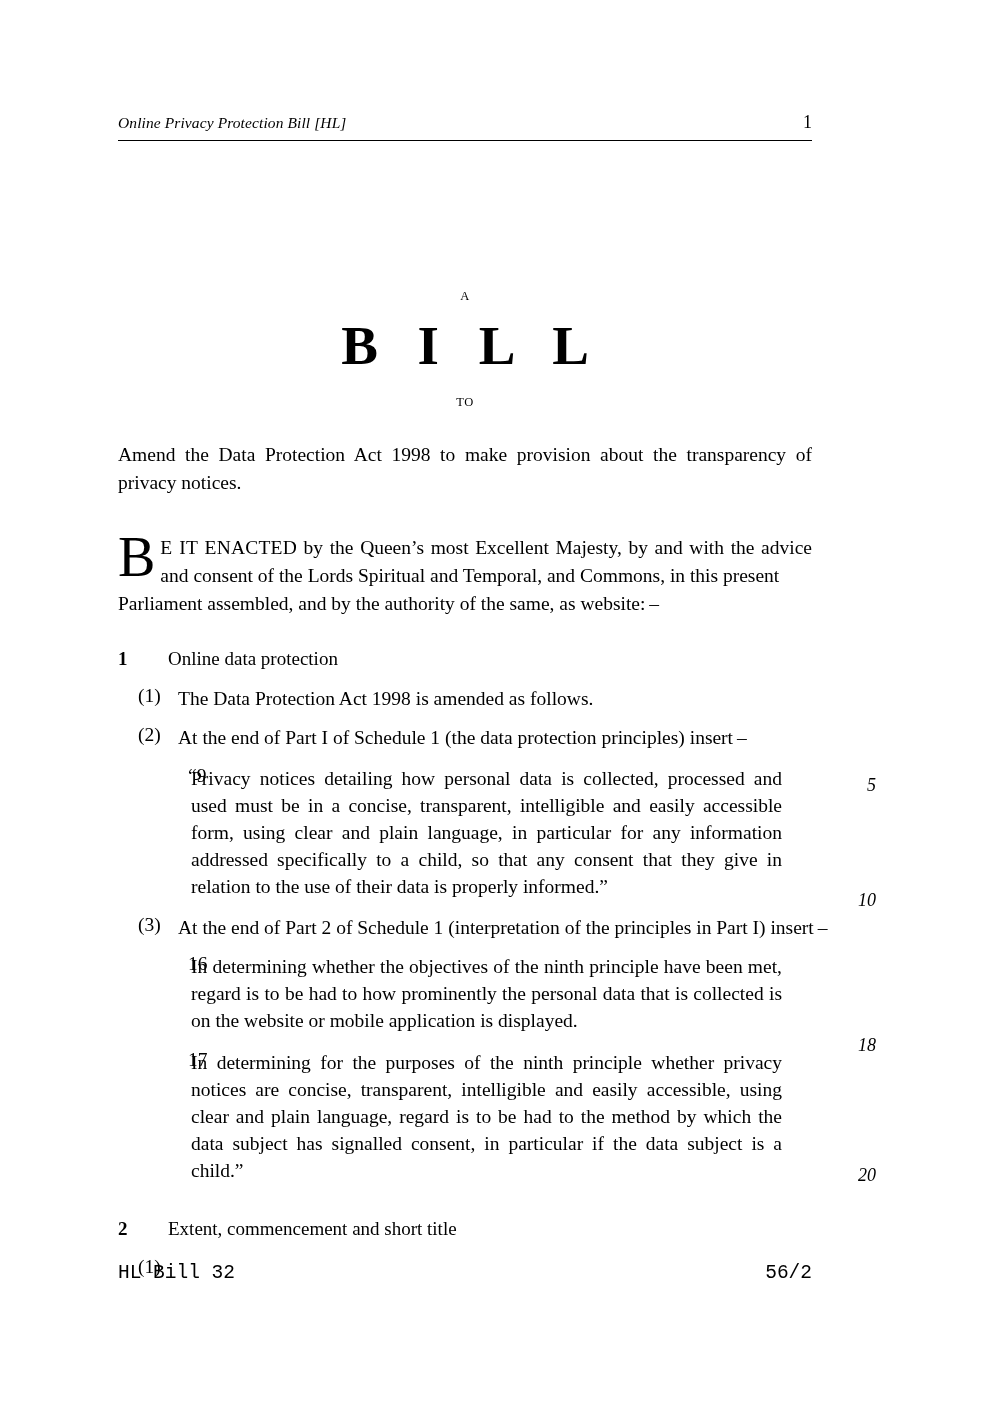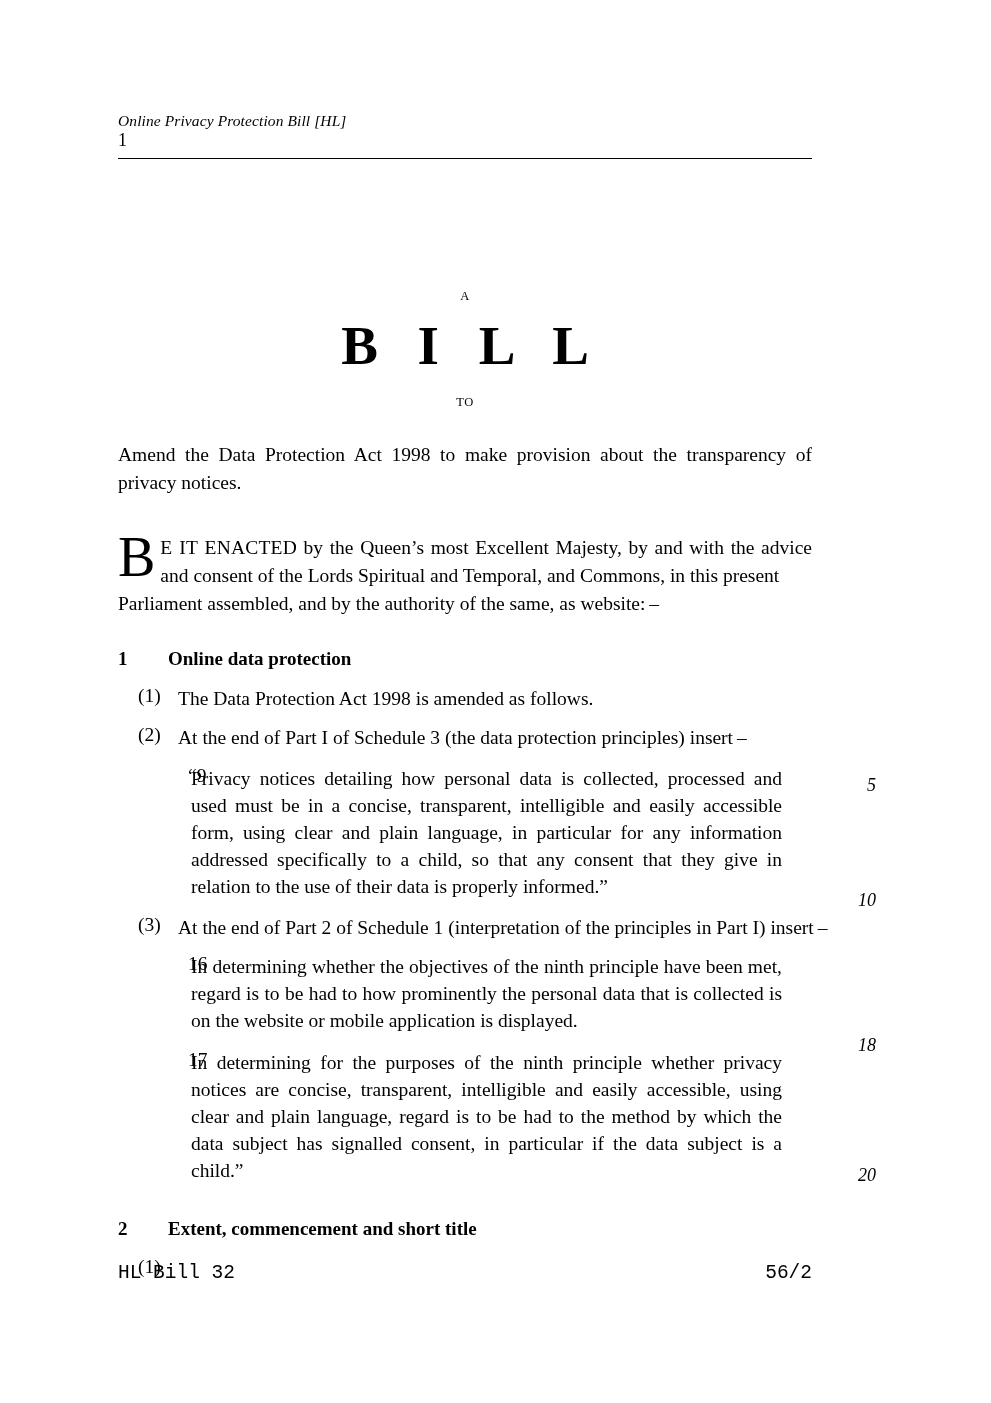--- a/index.html
+++ b/index.html
@@ -27,21 +27,20 @@
   .running-header {
     position: absolute;
     left: 118px;
     top: 112px;
     width: 694px;
     display: flex;
     align-items: baseline;
     justify-content: space-between;
     border-bottom: 1.6px solid #000;
     padding-bottom: 7px;
-    flex-direction: column;
   }
   .header-title {
     font-style: italic;
     font-size: 15.5px;
     letter-spacing: 0.1px;
   }
   .header-pageno {
     font-size: 18px;
   }
 
@@ -132,21 +131,21 @@
     position: absolute;
     left: 0;
     top: 0;
     font-size: 19px;
     font-weight: bold;
   }
   .section-head .label {
     display: block;
     margin-left: 50px;
     font-size: 19px;
-    font-weight: bold;
+    font-weight: normal;
   }
 
   .subsec {
     position: relative;
     margin-bottom: 12px;
     min-height: 24px;
   }
   .subsec .num {
     position: absolute;
     left: 20px;
@@ -249,21 +248,21 @@
       <span class="label">Online data protection</span>
     </div>
 
     <div class="subsec">
       <span class="num">(1)</span>
       <span class="txt noj">The Data Protection Act 1998 is amended as follows.</span>
     </div>
 
     <div class="subsec">
       <span class="num">(2)</span>
-      <span class="txt noj">At the end of Part I of Schedule 3 (the data protection principles) insert –</span>
+      <span class="txt noj">At the end of Part I of Schedule 1 (the data protection principles) insert –</span>
     </div>
 
     <div class="quoted" style="margin-top:14px;">
       <span class="qnum">“9</span>
       <span class="qtxt">Privacy notices detailing how personal data is collected, processed and used must be in a concise, transparent, intelligible and easily accessible form, using clear and plain language, in particular for any information addressed specifically to a child, so that any consent that they give in relation to the use of their data is properly informed.”</span>
     </div>
 
     <div class="subsec" style="margin-top:14px;">
       <span class="num">(3)</span>
       <span class="txt">At the end of Part 2 of Schedule 1 (interpretation of the principles in Part I) insert –</span>

